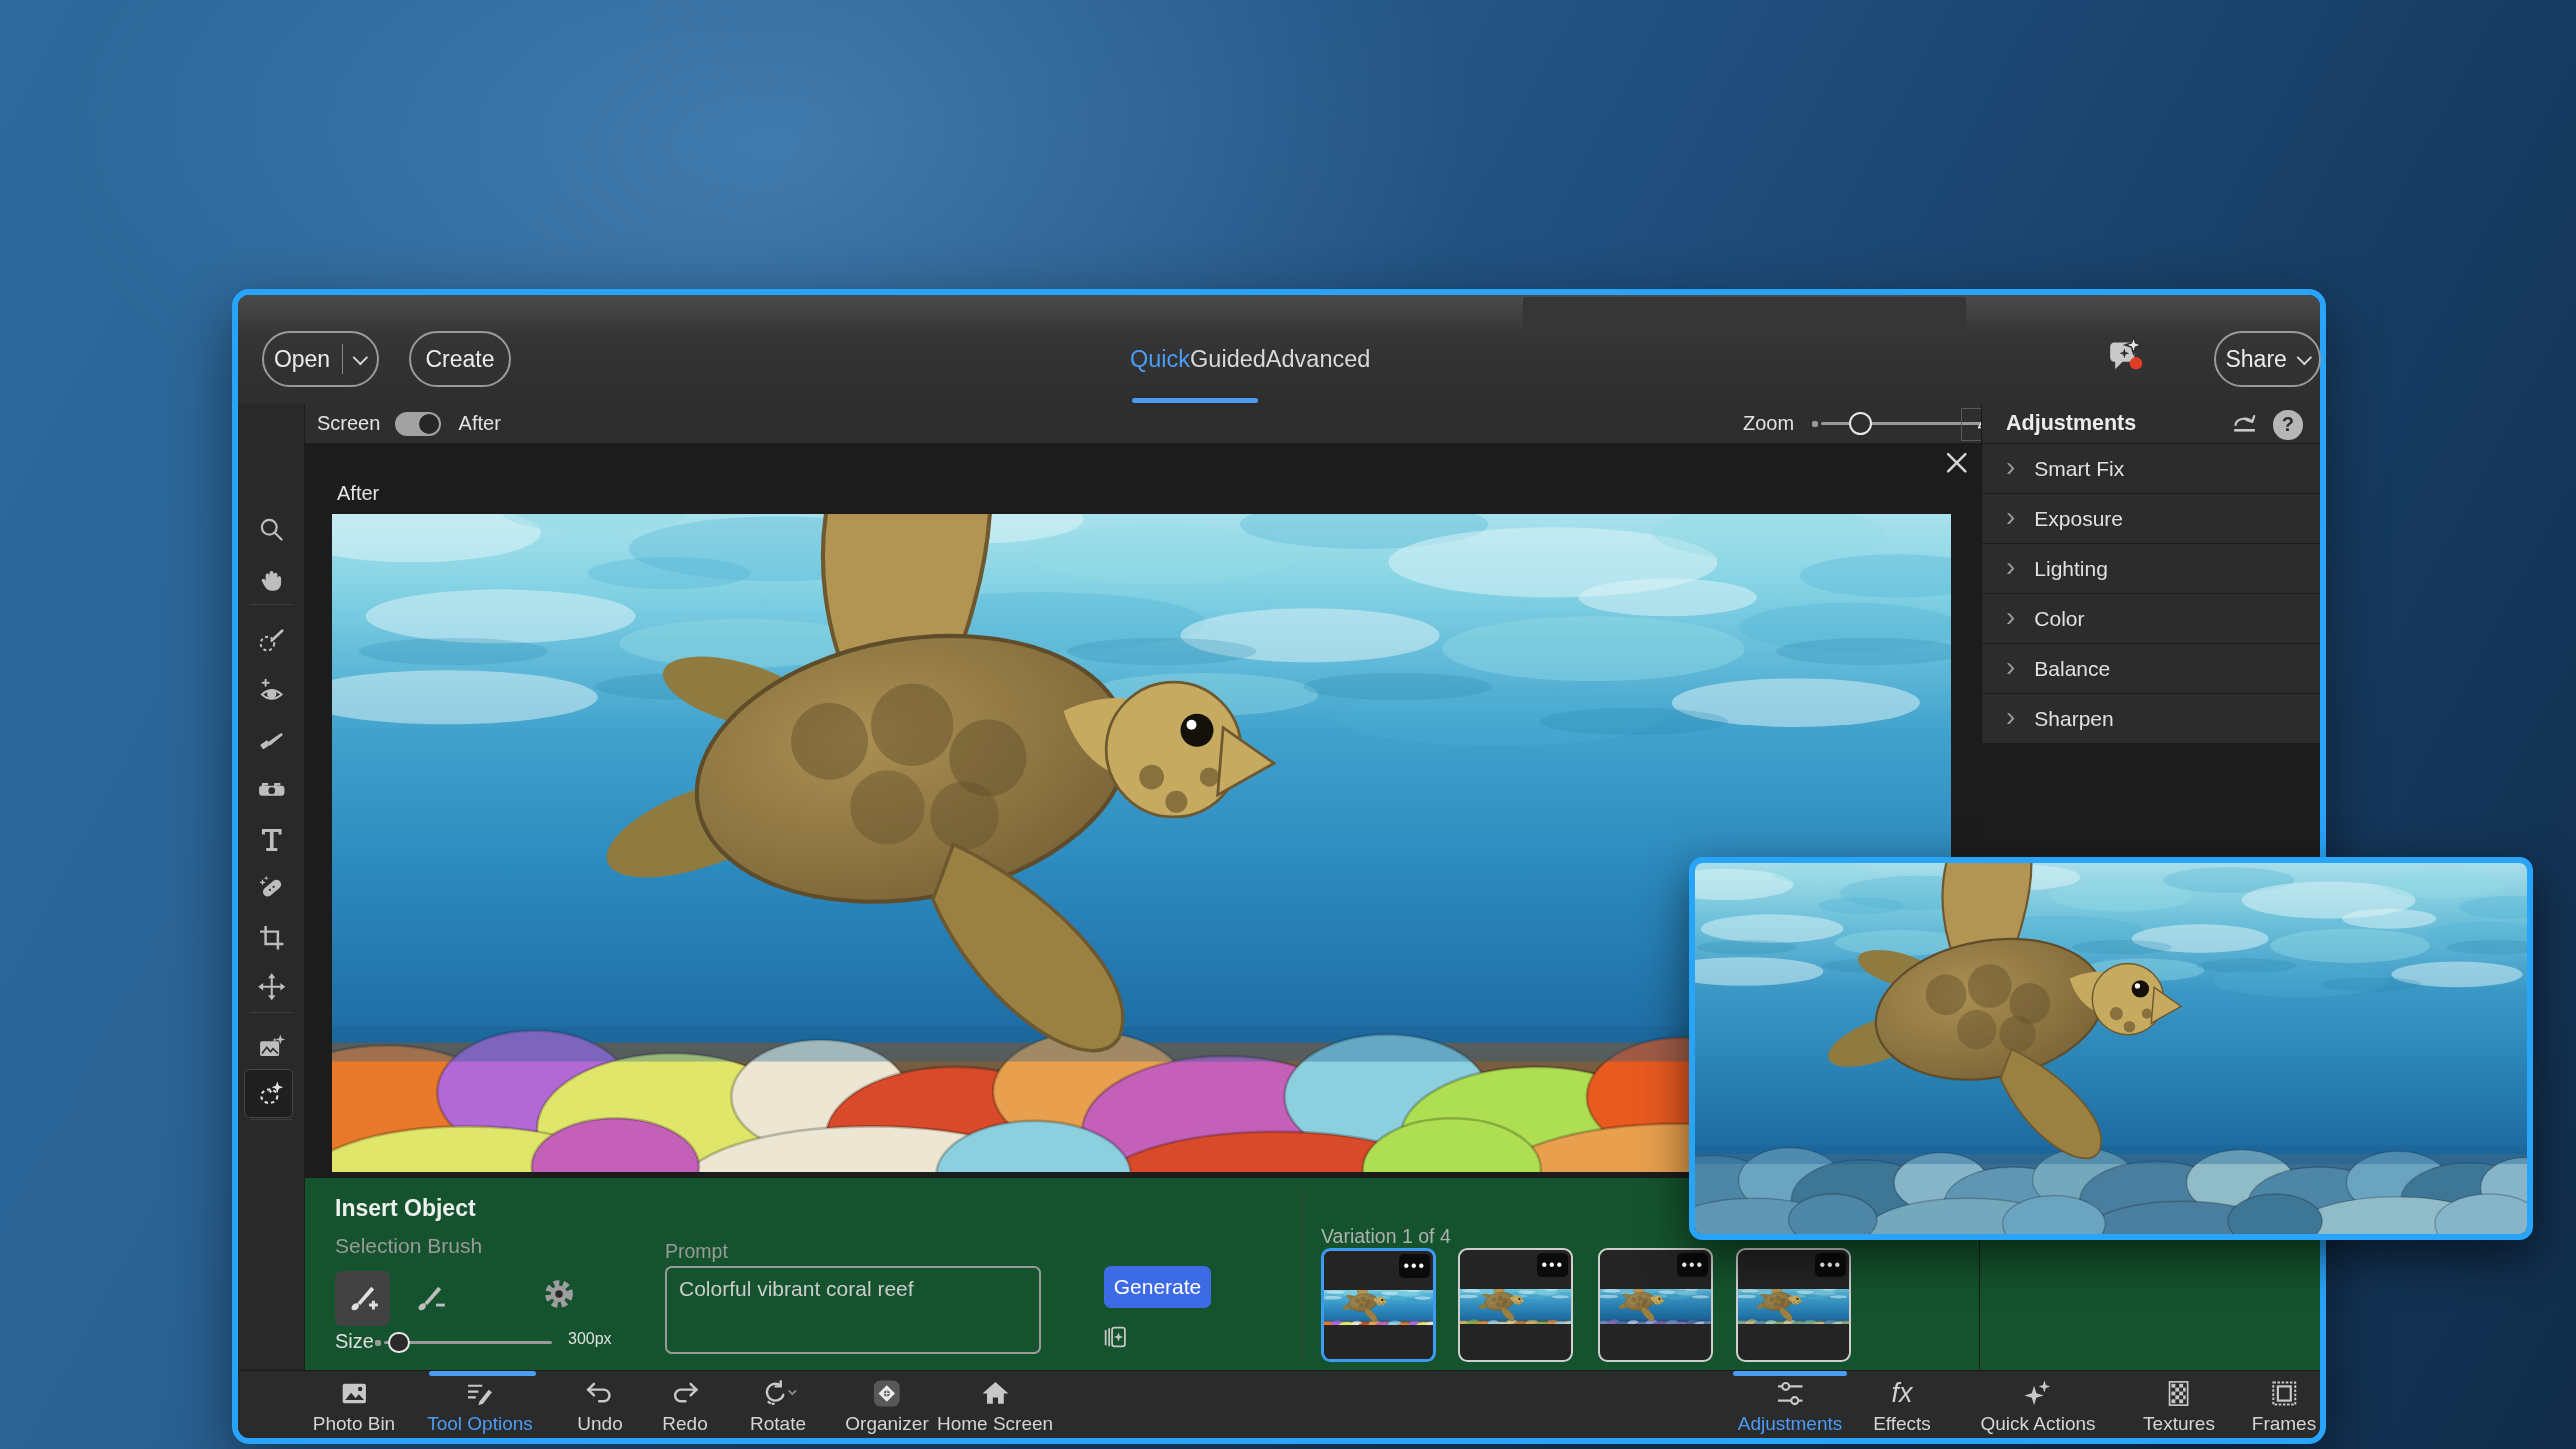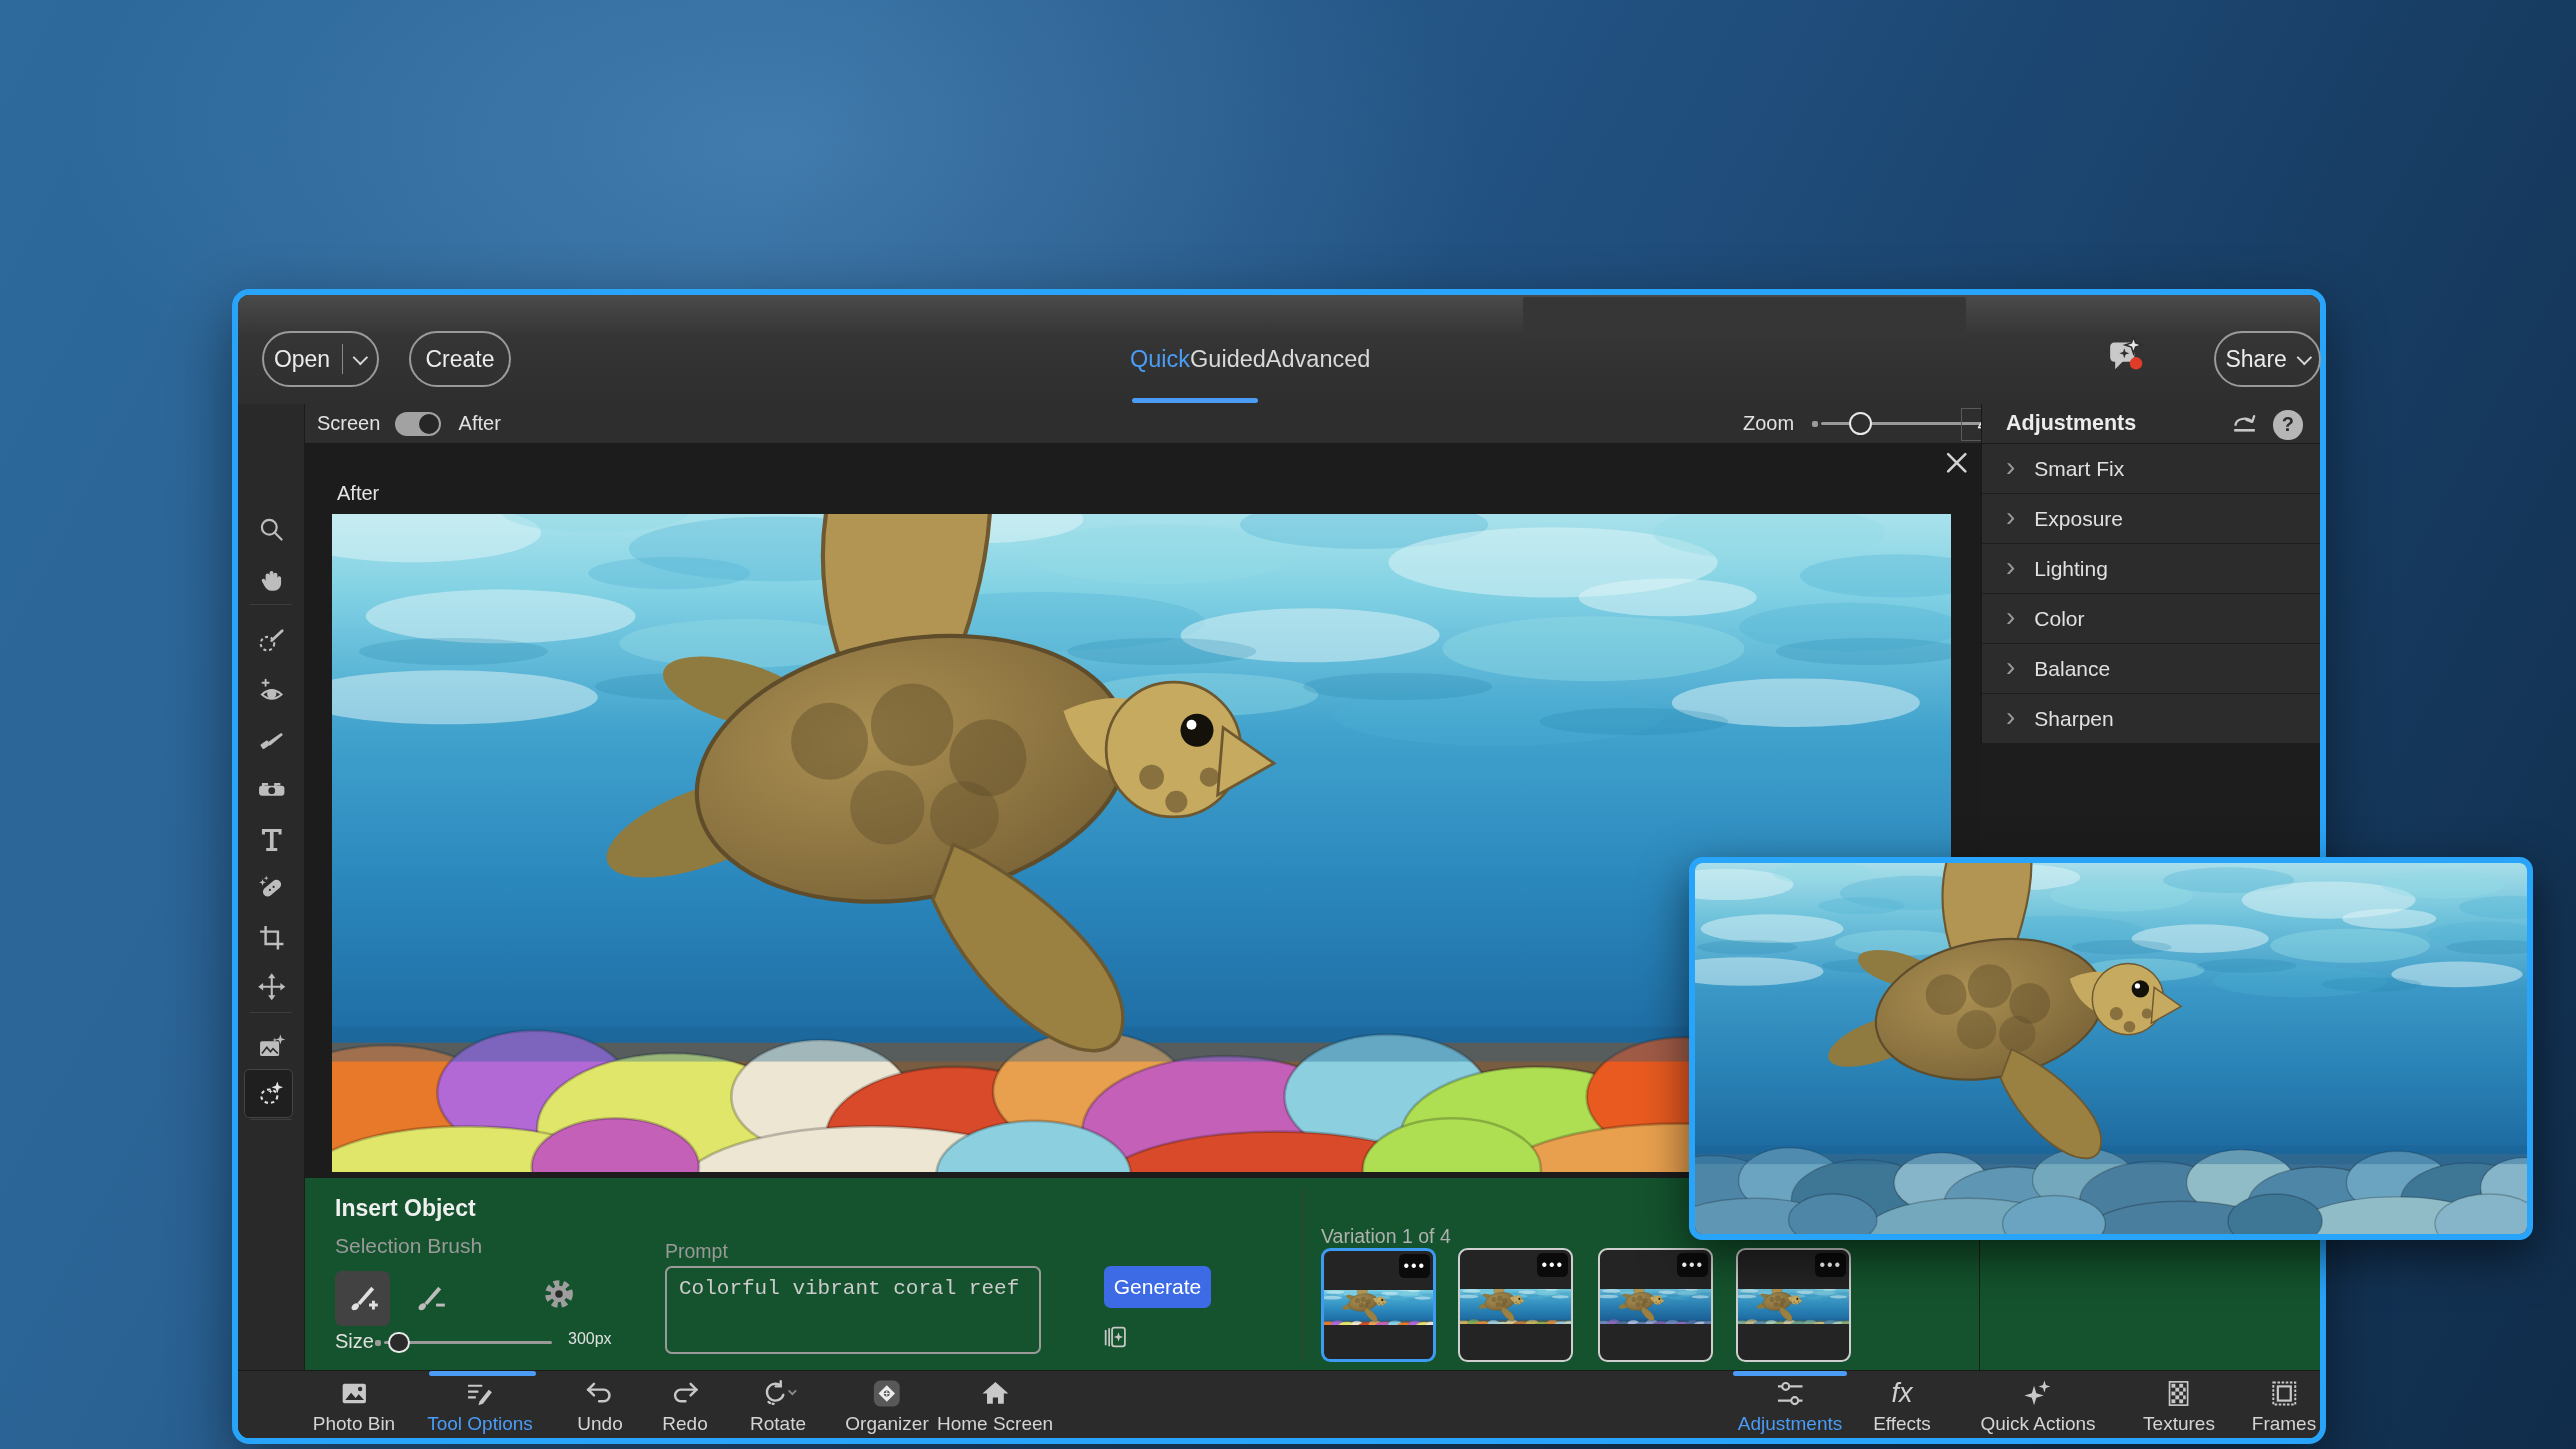--- a/index.html
+++ b/index.html
@@ -82,21 +82,21 @@
   .tp-sub{position:absolute;left:30px;top:56px;font-size:21px;color:#9a9a9a;}
   .brush-btn{position:absolute;top:93px;width:55px;height:55px;border-radius:6.7px;display:flex;align-items:center;justify-content:center;}
   .brush-btn.sel{background:#424242;}
   .gear{position:absolute;left:236px;top:98px;width:36px;height:36px;}
   .size-label{position:absolute;left:30px;top:152px;font-size:20px;color:#e0e0e0;}
   .size-slider{position:absolute;left:79px;top:163px;width:168px;height:3.4px;background:#9a9a9a;border-radius:2px;}
   .size-knob{position:absolute;left:4px;top:-9.4px;width:21.5px;height:21.5px;box-sizing:border-box;border:2.7px solid #e8e8e8;border-radius:50%;background:#2a2a2a;}
   .size-value{position:absolute;left:263px;top:152px;font-size:16px;color:#e0e0e0;}
   .prompt-label{position:absolute;left:360px;top:62px;font-size:19.5px;color:#9a9a9a;}
   .prompt-box{position:absolute;left:360px;top:88px;width:376px;height:88px;border:2px solid #9a9a9a;border-radius:6.7px;
-    background:transparent;box-sizing:border-box;padding:9.4px 12px;font-size:21px;color:#cccccc;font-family:Liberation Mono, monospace;resize:none;outline:none;}
+    background:transparent;box-sizing:border-box;padding:9.4px 12px;font-size:21px;color:#cccccc;font-family:Liberation Sans, sans-serif;resize:none;outline:none;}
   .generate-btn{position:absolute;left:799px;top:88px;width:107px;height:42px;background:#3D6BE6;border:none;border-radius:6.7px;
     color:#ffffff;font-size:21px;font-family:"Liberation Sans",sans-serif;}
   .stack-icon{position:absolute;left:796px;top:145px;width:28px;height:28px;}
   .tp-div1{position:absolute;left:997px;top:8px;width:1.3px;height:176px;background:#3a3a3a;}
   .variation-label{position:absolute;left:1016px;top:47px;font-size:19.5px;color:#b0b0b0;}
   .vcard{position:absolute;top:70px;width:115px;height:114px;border-radius:9.4px;background:#242424;box-sizing:border-box;border:2px solid #cfcfcf;overflow:hidden;}
   .vcard.sel{border:3.4px solid #3E9BF3;}
   .vstrip{position:absolute;left:0;top:39px;width:100%;height:35px;overflow:hidden;}
   .vdots{position:absolute;right:2.7px;top:2.7px;width:31px;height:24px;background:#0b0b0b;border-radius:5.4px;
     color:#ffffff;display:flex;align-items:center;justify-content:center;font-size:16px;letter-spacing:2px;}

